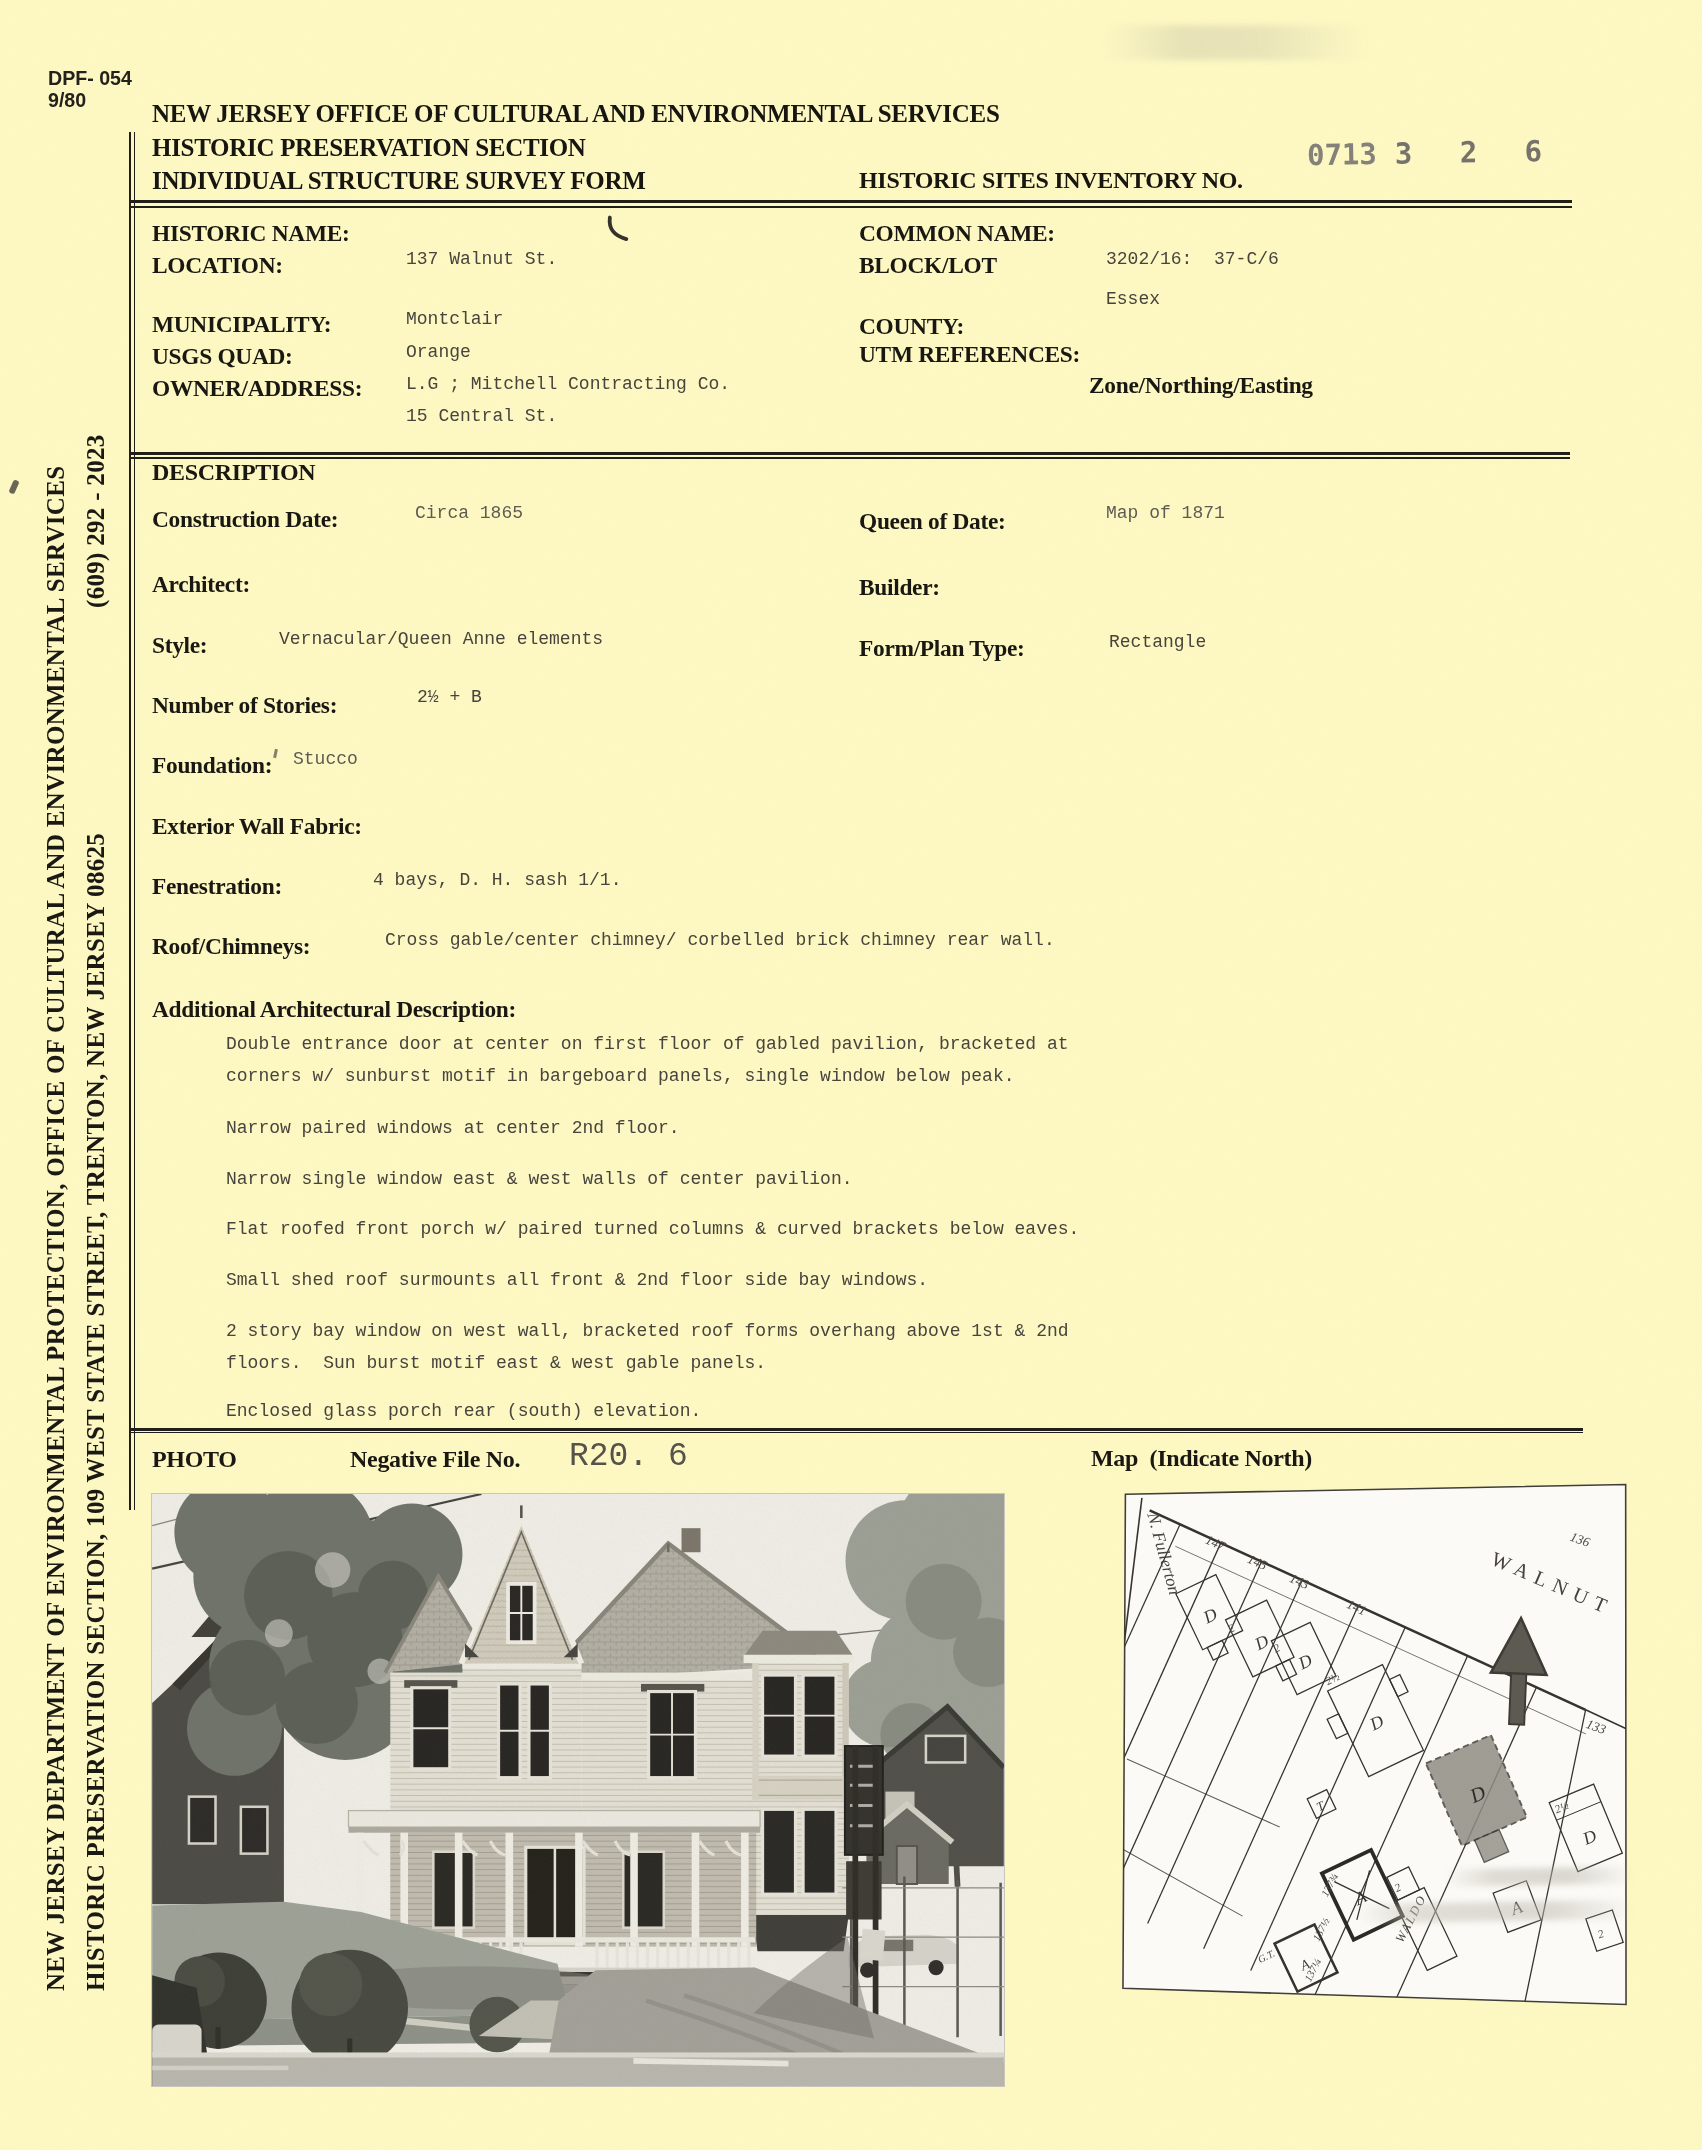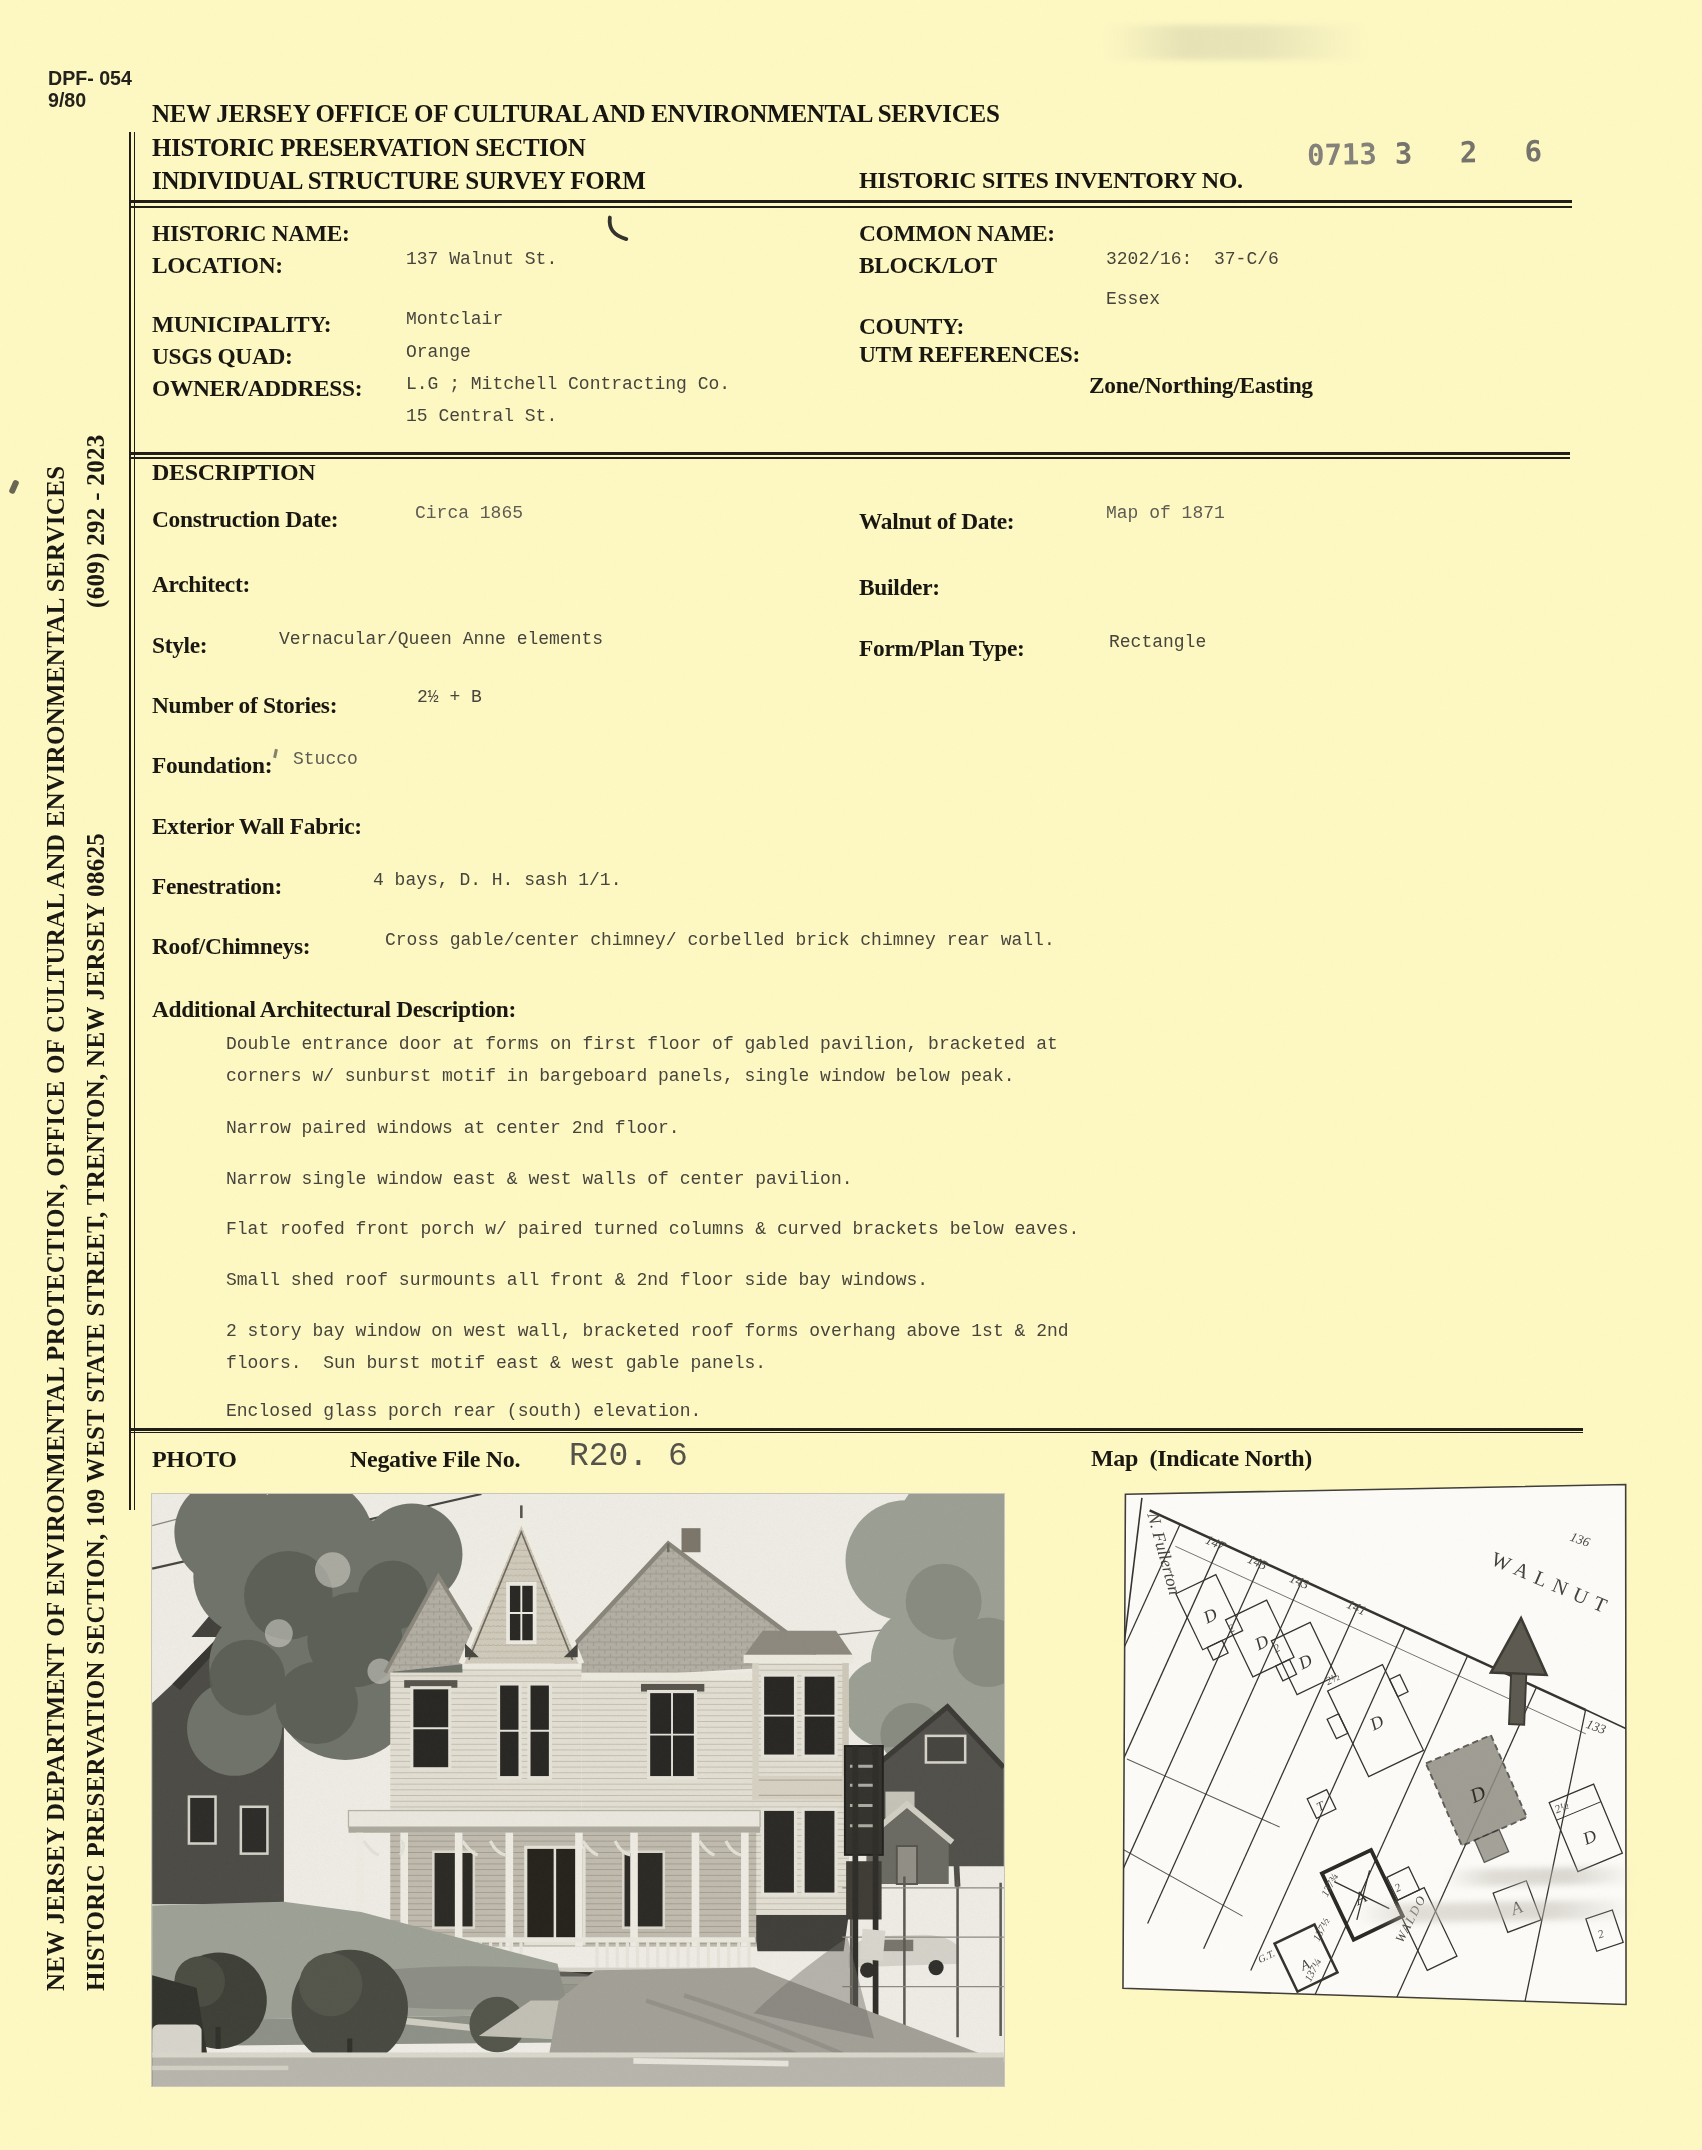--- a/index.html
+++ b/index.html
@@ -77,21 +77,21 @@
   <div class="lbl" style="left:1089px;top:373px;">Zone/Northing/Easting</div>
 
   <svg style="position:absolute;left:601px;top:215px;" width="38" height="38" viewBox="0 0 60 60">
     <path d="M14,4 C12,20 18,32 40,38" fill="none" stroke="#34322c" stroke-width="6" stroke-linecap="round"></path>
   </svg>
 
   <div class="lbl" style="left:152px;top:460px;font-size:24px;">DESCRIPTION</div>
 
   <div class="lbl" style="left:152px;top:507px;">Construction Date:</div>
   <div class="type light" style="left:415px;top:504px;">Circa 1865</div>
-  <div class="lbl" style="left:859px;top:509px;">Walnut of Date:</div>
+  <div class="lbl" style="left:859px;top:509px;">Queen of Date:</div>
   <div class="type light" style="left:1106px;top:504px;">Map of 1871</div>
 
   <div class="lbl" style="left:152px;top:572px;">Architect:</div>
   <div class="lbl" style="left:859px;top:575px;">Builder:</div>
 
   <div class="lbl" style="left:152px;top:633px;">Style:</div>
   <div class="type" style="left:279px;top:630px;">Vernacular/Queen Anne elements</div>
   <div class="lbl" style="left:859px;top:636px;">Form/Plan Type:</div>
   <div class="type" style="left:1109px;top:633px;">Rectangle</div>
 
@@ -103,21 +103,21 @@
 
   <div class="lbl" style="left:152px;top:814px;">Exterior Wall Fabric:</div>
 
   <div class="lbl" style="left:152px;top:874px;">Fenestration:</div>
   <div class="type" style="left:373px;top:871px;">4 bays, D. H. sash 1/1.</div>
 
   <div class="lbl" style="left:152px;top:934px;">Roof/Chimneys:</div>
   <div class="type" style="left:385px;top:931px;">Cross gable/center chimney/ corbelled brick chimney rear wall.</div>
 
   <div class="lbl" style="left:152px;top:997px;">Additional Architectural Description:</div>
-  <div class="type" style="left:226px;top:1035px;">Double entrance door at forms on first floor of gabled pavilion, bracketed at</div>
+  <div class="type" style="left:226px;top:1035px;">Double entrance door at center on first floor of gabled pavilion, bracketed at</div>
   <div class="type" style="left:226px;top:1067px;">corners w/ sunburst motif in bargeboard panels, single window below peak.</div>
   <div class="type" style="left:226px;top:1119px;">Narrow paired windows at center 2nd floor.</div>
   <div class="type" style="left:226px;top:1170px;">Narrow single window east &amp; west walls of center pavilion.</div>
   <div class="type" style="left:226px;top:1220px;">Flat roofed front porch w/ paired turned columns &amp; curved brackets below eaves.</div>
   <div class="type" style="left:226px;top:1271px;">Small shed roof surmounts all front &amp; 2nd floor side bay windows.</div>
   <div class="type" style="left:226px;top:1322px;">2 story bay window on west wall, bracketed roof forms overhang above 1st &amp; 2nd</div>
   <div class="type" style="left:226px;top:1354px;">floors.  Sun burst motif east &amp; west gable panels.</div>
   <div class="type" style="left:226px;top:1402px;">Enclosed glass porch rear (south) elevation.</div>
 
   <div class="lbl" style="left:152px;top:1447px;font-size:24px;">PHOTO</div>

